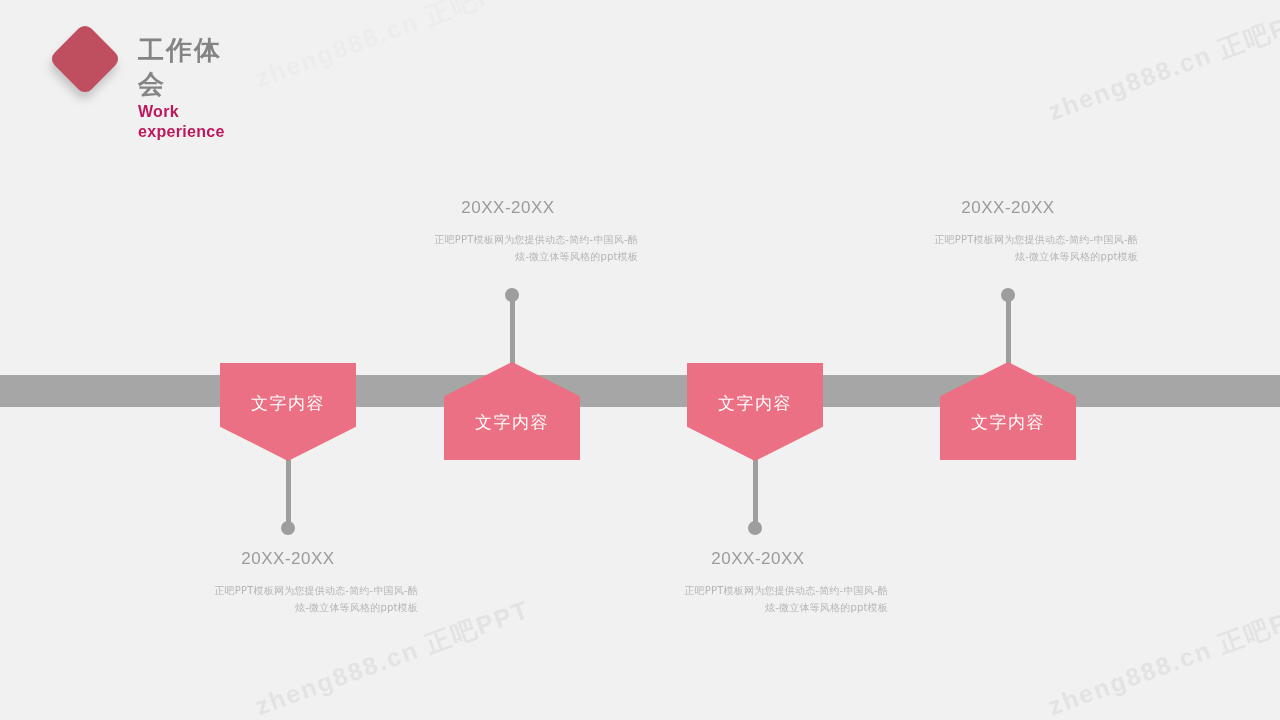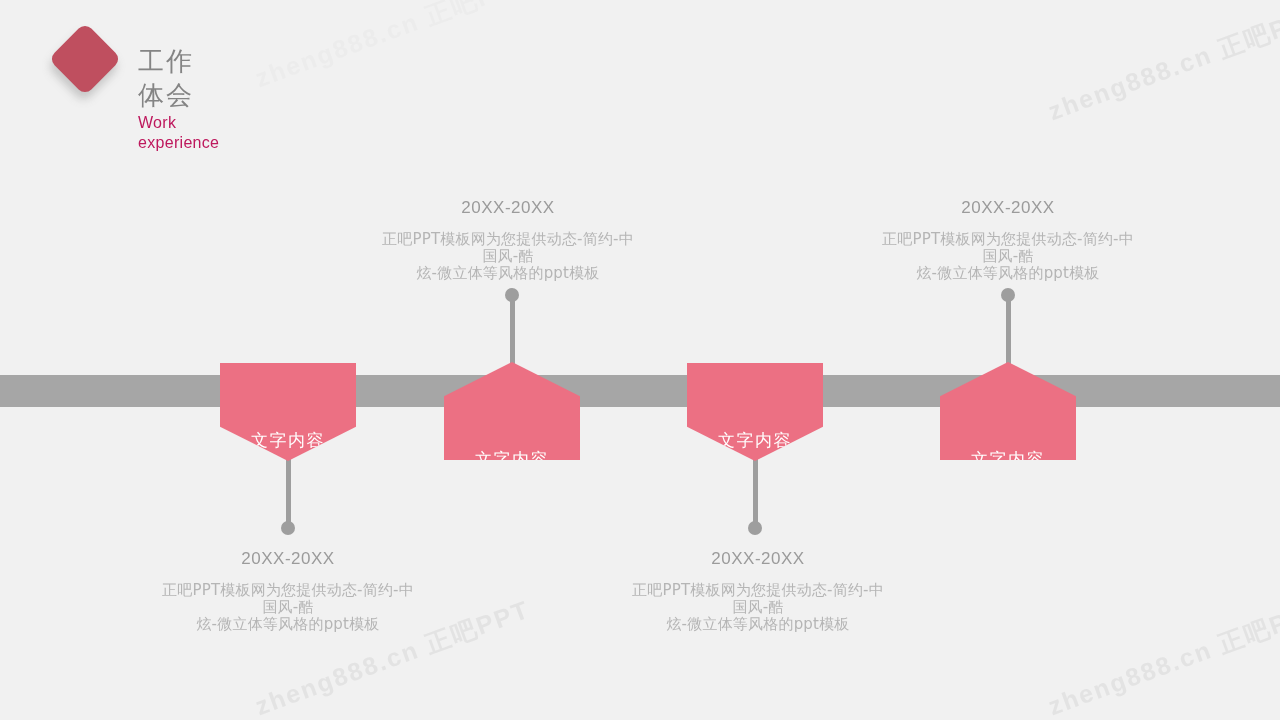--- a/index.html
+++ b/index.html
@@ -40,21 +40,21 @@
     width:74px; height:74px;
   }
   .diamond {
     position:absolute; left:11px; top:11px;
     width:52px; height:52px;
     background:#bf4f5f;
     border-radius:9px;
     transform:rotate(45deg);
     box-shadow:4px 6px 9px rgba(120,120,120,0.35);
   }
-  .title-block { position:absolute; left:138px; top:44px; }
+  .title-block { position:absolute; left:138px; top:33px;font-weight:bold; }
   .title-cn {
     font-size:26px;
     color:#848484;
     letter-spacing:2px;
     line-height:34px;
     font-family:"DejaVu Sans","Liberation Sans",sans-serif;
   }
   .title-en {
     font-size:16px;
     color:#be185d;
@@ -95,21 +95,21 @@
   
   .conn-down { width:20px; }
   .conn-down .stem { top:0; bottom:7px; }
   .conn-down .dot  { bottom:0; }
 
   
   .pentagon {
     position:absolute;
     background:#ec7083;
     display:flex;
-    align-items:flex-end;
+    align-items:center;
     justify-content:center;
   }
   .pentagon.down {
     
     clip-path:polygon(0% 0%, 100% 0%, 100% 65%, 50% 100%, 0% 65%);
   }
   .pentagon.up {
     
     clip-path:polygon(50% 0%, 100% 35%, 100% 100%, 0% 100%, 0% 35%);
   }
@@ -125,24 +125,24 @@
   
   .txtgroup { position:absolute; width:260px; }
   .txt-year {
     font-size:17px;
     color:#9b9b9b;
     text-align:center;
     letter-spacing:0.5px;
     margin-bottom:13px;
   }
   .txt-desc {
-    font-size:15px;
+    font-size:10px;
     color:#b5b5b5;
     line-height:17px;
-    text-align:center;
+    text-align:right;
     font-family:"DejaVu Sans","Liberation Sans",sans-serif;
     letter-spacing:0.2px;
   }
 </style>
 </head>
 <body>
 
 <div id="slide">
 
   <div class="watermark wm-d">zheng888.cn 正吧PPT</div>

